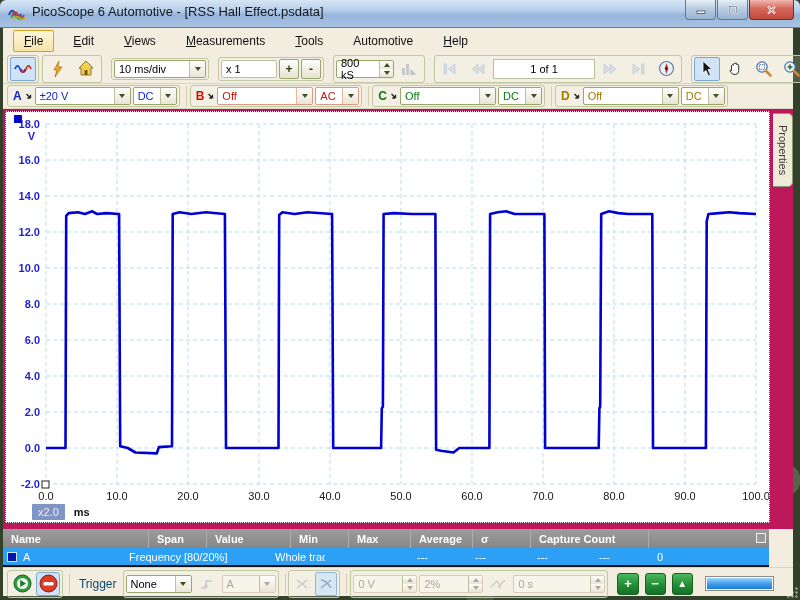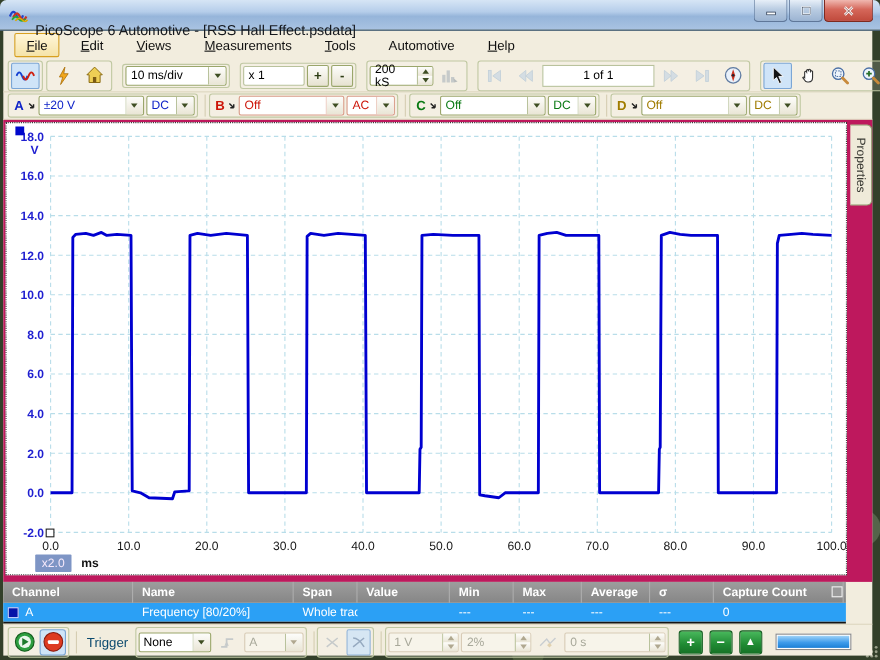--- a/index.html
+++ b/index.html
@@ -11,21 +11,21 @@
       radial-gradient(circle at 12% 95%, #18220f 0 18px, transparent 19px),
       radial-gradient(circle at 60% 99%, #4a5a3a 0 14px, transparent 15px),
       radial-gradient(circle at 92% 40%, #202c14 0 30px, transparent 31px),
       radial-gradient(circle at 98% 80%, #55644a 0 16px, transparent 17px),
       #33402a;}
   
   .titlebar{position:absolute;left:0;top:0;width:100%;height:28px;border-radius:6px 6px 0 0;
     background:linear-gradient(#d6e5f5 0%,#b5cdea 40%,#96b5da 55%,#a9c3e2 100%);
     border-bottom:1px solid #5e7ba2;box-sizing:border-box;z-index:5;}
   .titlebar .appicon{position:absolute;left:8px;top:5px;}
-  .titlebar .title{position:absolute;left:32px;top:20px;font-size:13px;color:#15181d;}
+  .titlebar .title{position:absolute;left:32px;top:4px;font-size:13px;color:#15181d;}
   .winbtns{position:absolute;right:6px;top:0;display:flex;}
   .winbtn{width:29px;height:19px;border:1px solid #5f7799;border-top:none;border-radius:0 0 4px 4px;
     background:linear-gradient(#e7eff8,#b9cce2 45%,#9cb4d2);display:flex;align-items:center;justify-content:center;margin-left:1px;}
   .winbtn.close{width:43px;background:linear-gradient(#f0b8b0,#d5675a 45%,#c04a3c);border-color:#7e2a20;}
   
   .content{position:absolute;left:3px;right:7px;top:28px;bottom:4px;background:#f2edde;z-index:4;}
   .menubar{height:26px;display:flex;align-items:center;padding-left:10px;font-size:12px;color:#101010;}
   .menu-item{padding:3px 10px;margin-right:8px;border:1px solid transparent;border-radius:2px;cursor:default;}
   .menu-item.hot{border-color:#d8a020;background:linear-gradient(#fff6d8,#f5e3a8);}
   .toolbar{height:29px;display:flex;align-items:center;padding-left:4px;border-bottom:1px solid #ddd6bf;}
@@ -171,21 +171,21 @@
     <span class="grp">
       <span class="combo" style="width:56px;border-color:#b9c29c">
         <span>x 1</span>
       </span>
       <span class="smallbtn">+</span>
       <span class="smallbtn">-</span>
     </span>
     <span class="sep"></span>
     <span class="grp">
       <span class="spin">
-        <span class="val">200 kS</span>
+        <span class="val">800 kS</span>
         <span class="arr">
             <i class="up"></i>
             <i class="dn"></i>
           </span>
       </span>
       <span class="btn dis">
         <span>
           <svg width="16" height="14">
               <rect x="1" y="6" width="3" height="7" fill="#8899aa"></rect>
               <rect x="5" y="2" width="3" height="11" fill="#8899aa"></rect>
@@ -413,21 +413,20 @@
         <span class="ms-label">ms</span>
       </div>
     </div>
     <div class="props-tab">
       <span>Properties</span>
     </div>
   </div>
 
   <div class="mtable">
     <div class="mhead" id="mhead">
-        <span class="cell" style="width: 118px;">Channel</span>
         <span class="cell" style="width: 146px;">Name</span>
         <span class="cell" style="width: 58px;">Span</span>
         <span class="cell" style="width: 84px;">Value</span>
         <span class="cell" style="width: 58px;">Min</span>
         <span class="cell" style="width: 62px;">Max</span>
         <span class="cell" style="width: 62px;">Average</span>
         <span class="cell" style="width: 58px;">σ</span>
         <span class="cell" style="width: 118px;">Capture Count</span>
         <span class="colbox"></span>
       </div>
@@ -500,21 +499,21 @@
         <span>
           <svg width="14" height="12">
               <path d="M2 10 L12 2 M2 2 Q7 2 12 10" stroke="#7f9ab8" stroke-width="1.4" fill="none"></path>
             </svg>
         </span>
       </span>
     </span>
     <span class="sep"></span>
     <span class="grp">
       <span class="spin dis" style="width:64px">
-        <span class="val">1 V</span>
+        <span class="val">0 V</span>
         <span class="arr" style="margin-left:auto">
             <i class="up"></i>
             <i class="dn"></i>
           </span>
       </span>
       <span class="spin dis" style="width:64px">
         <span class="val">2%</span>
         <span class="arr" style="margin-left:auto">
             <i class="up"></i>
             <i class="dn"></i>

